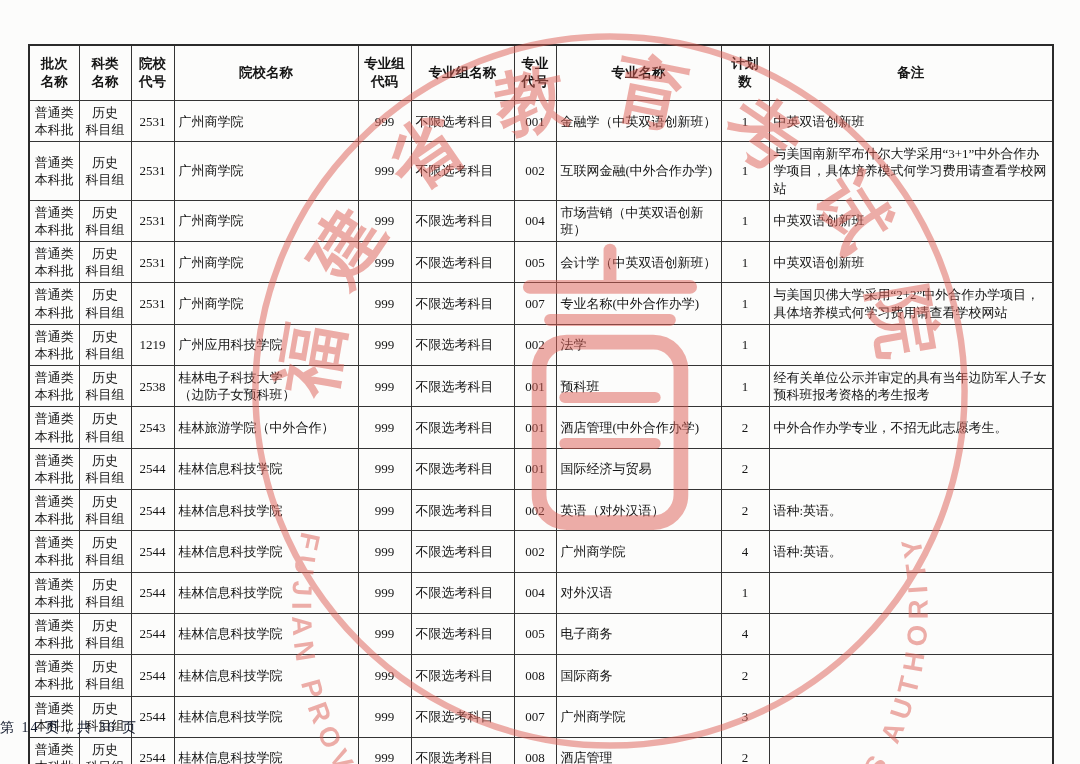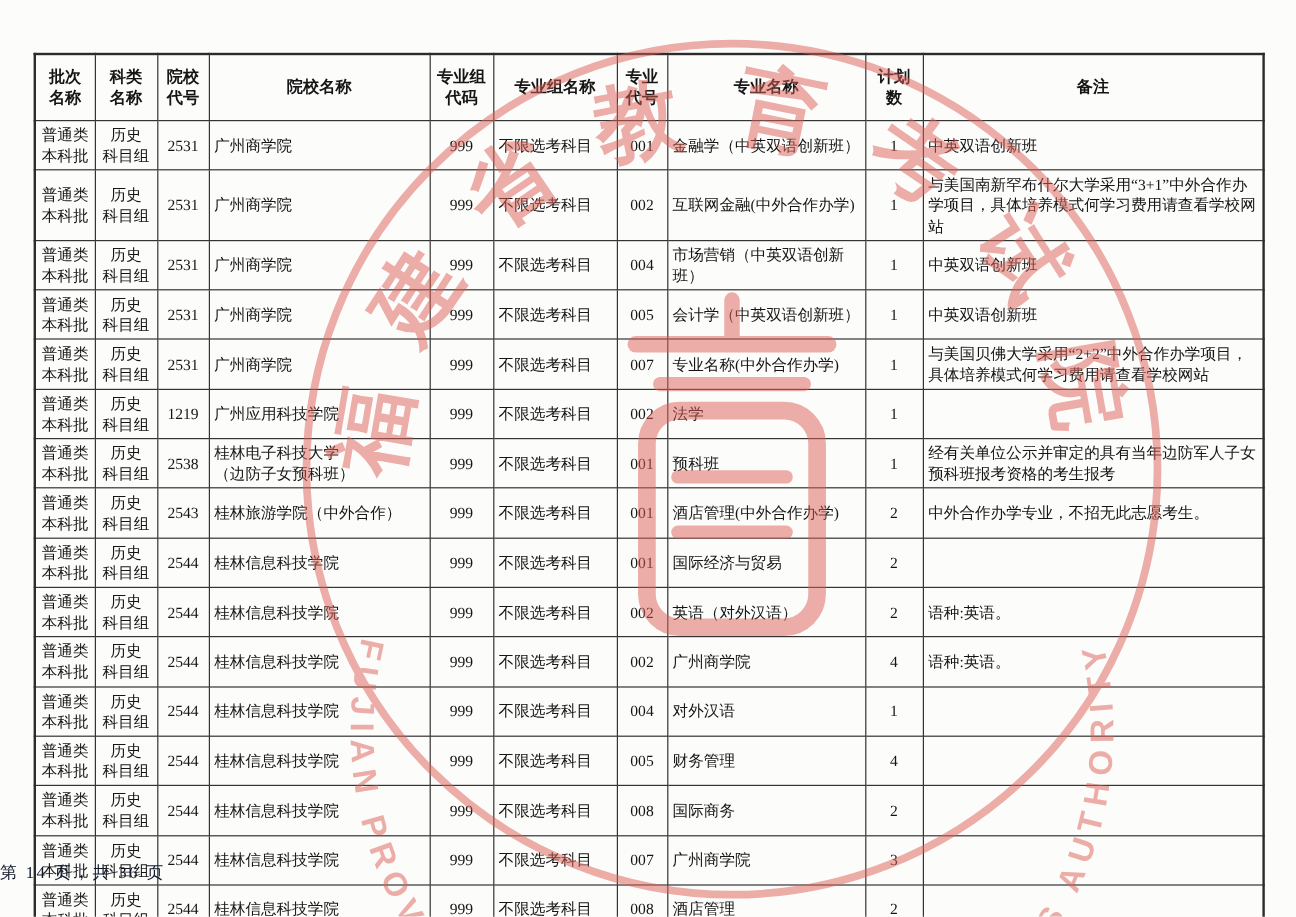--- a/index.html
+++ b/index.html
@@ -280,21 +280,21 @@
         <tr>
           <td class="ta-c">普通类
 本科批</td>
           <td class="ta-c">历史
 科目组</td>
           <td class="ta-c">2544</td>
           <td class="ta-l">桂林信息科技学院</td>
           <td class="ta-c">999</td>
           <td class="ta-l">不限选考科目</td>
           <td class="ta-c">005</td>
-          <td class="ta-l">财务管理</td>
+          <td class="ta-l">电子商务</td>
           <td class="ta-c">4</td>
           <td class="ta-l"></td>
         </tr>
         <tr>
           <td class="ta-c">普通类
 本科批</td>
           <td class="ta-c">历史
 科目组</td>
           <td class="ta-c">2544</td>
           <td class="ta-l">桂林信息科技学院</td>

